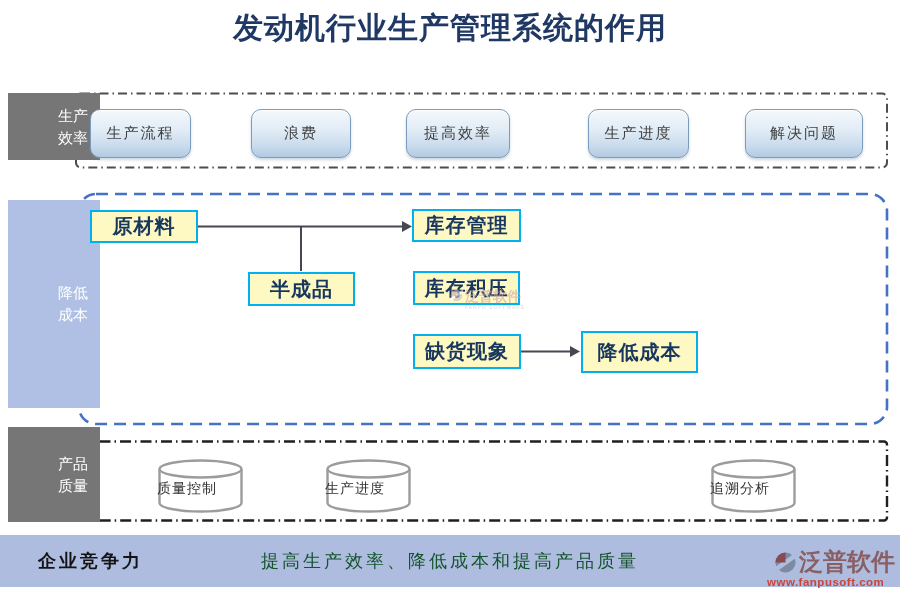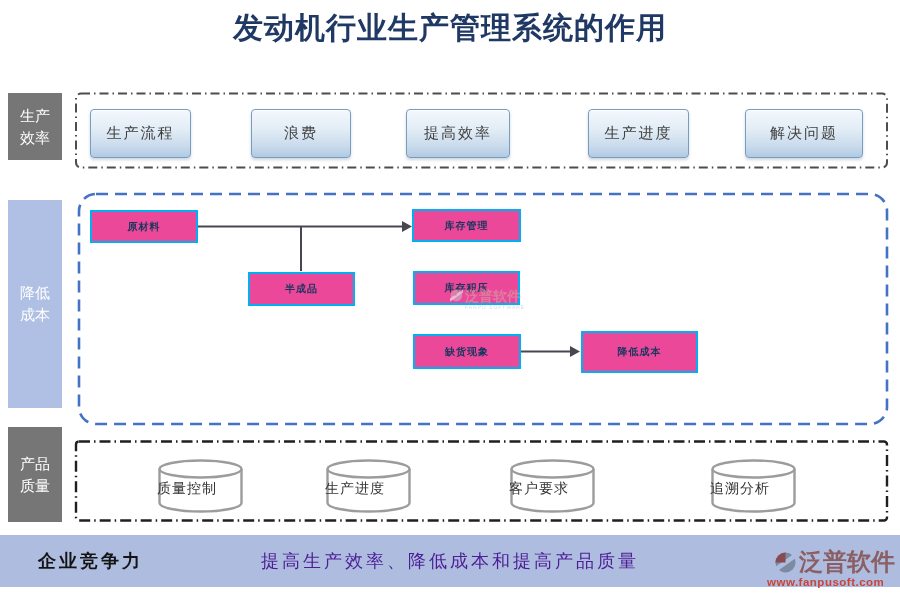--- a/index.html
+++ b/index.html
@@ -7,64 +7,64 @@
   .canvas{position:relative;width:900px;height:600px;background:#ffffff;overflow:hidden;}
 
   .page-title{position:absolute;left:0;top:8px;width:900px;text-align:center;
     font-family:"Liberation Serif","DejaVu Serif",serif;font-weight:bold;
     font-size:30px;letter-spacing:1px;color:#1F3864;}
 
   .overlay{position:absolute;left:0;top:0;pointer-events:none;}
 
   .side-label{position:absolute;left:8px;width:54px;display:flex;align-items:center;
     justify-content:center;text-align:center;color:#ffffff;font-size:15px;
-    line-height:22px;font-family:"Liberation Serif","DejaVu Serif",serif;}
+    line-height:22px;font-family:"Liberation Serif","DejaVu Serif",serif;padding-left:38px;}
   .side-gray{background:#767676;}
   .side-blue{background:#AFC0E4;}
   .sl-1{top:93px;height:67px;}
   .sl-2{top:200px;height:208px;}
   .sl-3{top:427px;height:95px;}
   .side-label .wrap{width:36px;}
 
   .pill-btn{position:absolute;top:109px;height:49px;box-sizing:border-box;
     display:flex;align-items:center;justify-content:center;
-    border:1.5px solid #7a9cbd;border-radius:4px;
+    border:1.5px solid #7a9cbd;border-radius:10px;
     background:linear-gradient(180deg,#f3f8fc 0%,#e3edf6 40%,#c8daec 78%,#b2cae2 100%);
     box-shadow:0 2px 3px rgba(110,140,170,.35), inset 0 1px 0 #ffffff;
     color:#3f3f3f;font-size:15px;letter-spacing:2px;
     font-family:"Liberation Serif","DejaVu Serif",serif;}
   .btn-1{left:90px;width:101px;}
   .btn-2{left:251px;width:100px;}
   .btn-3{left:406px;width:104px;}
   .btn-4{left:588px;width:101px;}
   .btn-5{left:745px;width:118px;}
 
-  .flow-node{position:absolute;box-sizing:border-box;background:#ec4899;
+  .flow-node{position:absolute;box-sizing:border-box;background:#fef9c3;
     border:2.5px solid #00B0F0;display:flex;align-items:center;justify-content:center;
-    color:#17375E;font-weight:bold;font-size:10px;letter-spacing:1px;
+    color:#17375E;font-weight:bold;font-size:20px;letter-spacing:1px;
     font-family:"Liberation Serif","DejaVu Serif",serif;}
   .fn-0{left:90px;top:210px;width:108px;height:33px;}
   .fn-1{left:412px;top:209px;width:109px;height:33px;}
   .fn-2{left:248px;top:272px;width:107px;height:34px;}
   .fn-3{left:413px;top:271px;width:107px;height:34px;}
   .fn-4{left:413px;top:334px;width:108px;height:35px;}
   .fn-5{left:581px;top:331px;width:117px;height:42px;}
 
   .cylinder{position:absolute;top:458px;width:87px;height:56px;}
   .cylinder .cyl-label{position:absolute;left:0;top:22px;width:100%;text-align:left;
     color:#333333;font-size:14px;letter-spacing:1px;
     font-family:"Liberation Serif","DejaVu Serif",serif;}
   .cyl-1{left:157px;} .cyl-2{left:325px;} .cyl-3{left:509px;} .cyl-4{left:710px;}
 
   .footer-bar{position:absolute;left:0;top:535px;width:900px;height:52px;background:#AEBDDF;}
   .footer-left{position:absolute;left:38px;top:0;height:52px;line-height:52px;
     color:#141414;font-weight:bold;font-size:18px;letter-spacing:3px;
     font-family:"Liberation Serif","DejaVu Serif",serif;}
   .footer-msg{position:absolute;left:50%;top:0;transform:translateX(-50%);height:52px;
-    line-height:52px;color:#4c1d95;font-size:18px;letter-spacing:3px;white-space:nowrap;
+    line-height:52px;color:#14532d;font-size:18px;letter-spacing:3px;white-space:nowrap;
     font-family:"Liberation Serif","DejaVu Serif",serif;}
 
   .brand{position:absolute;right:5px;top:546px;width:128px;z-index:3;}
   .brand-row{display:flex;align-items:center;justify-content:flex-end;gap:2px;}
   .brand-text{color:#8a5f63;font-weight:bold;font-size:24px;letter-spacing:0px;
     font-family:"Liberation Serif","DejaVu Serif",serif;white-space:nowrap;}
   .brand-url{margin-top:-2px;text-align:left;color:#c9453a;font-weight:bold;
     font-size:11.5px;letter-spacing:0.5px;font-family:"Liberation Sans",sans-serif;}
 
   .watermark{position:absolute;left:450px;top:289px;opacity:.6;display:flex;
@@ -139,27 +139,20 @@
     </svg>
     <div class="cyl-label">质量控制</div>
   </div>
   <div class="cylinder cyl-2">
     <svg width="87" height="56" viewBox="0 0 87 56">
       <path d="M2.5,11 L2.5,45 A41,8.5 0 0,0 84.5,45 L84.5,11" fill="#ffffff" stroke="#9c9c9c" stroke-width="2.4"></path>
       <ellipse cx="43.5" cy="11" rx="41" ry="8.5" fill="#ffffff" stroke="#9c9c9c" stroke-width="2.4"></ellipse>
     </svg>
     <div class="cyl-label">生产进度</div>
   </div>
-  <div class="cylinder cyl-3">
-    <svg width="87" height="56" viewBox="0 0 87 56">
-      <path d="M2.5,11 L2.5,45 A41,8.5 0 0,0 84.5,45 L84.5,11" fill="#ffffff" stroke="#9c9c9c" stroke-width="2.4"></path>
-      <ellipse cx="43.5" cy="11" rx="41" ry="8.5" fill="#ffffff" stroke="#9c9c9c" stroke-width="2.4"></ellipse>
-    </svg>
-    <div class="cyl-label">客户要求</div>
-  </div>
   <div class="cylinder cyl-4">
     <svg width="87" height="56" viewBox="0 0 87 56">
       <path d="M2.5,11 L2.5,45 A41,8.5 0 0,0 84.5,45 L84.5,11" fill="#ffffff" stroke="#9c9c9c" stroke-width="2.4"></path>
       <ellipse cx="43.5" cy="11" rx="41" ry="8.5" fill="#ffffff" stroke="#9c9c9c" stroke-width="2.4"></ellipse>
     </svg>
     <div class="cyl-label">追溯分析</div>
   </div>
 
   <div class="footer-bar">
     <div class="footer-left">企业竞争力</div>

